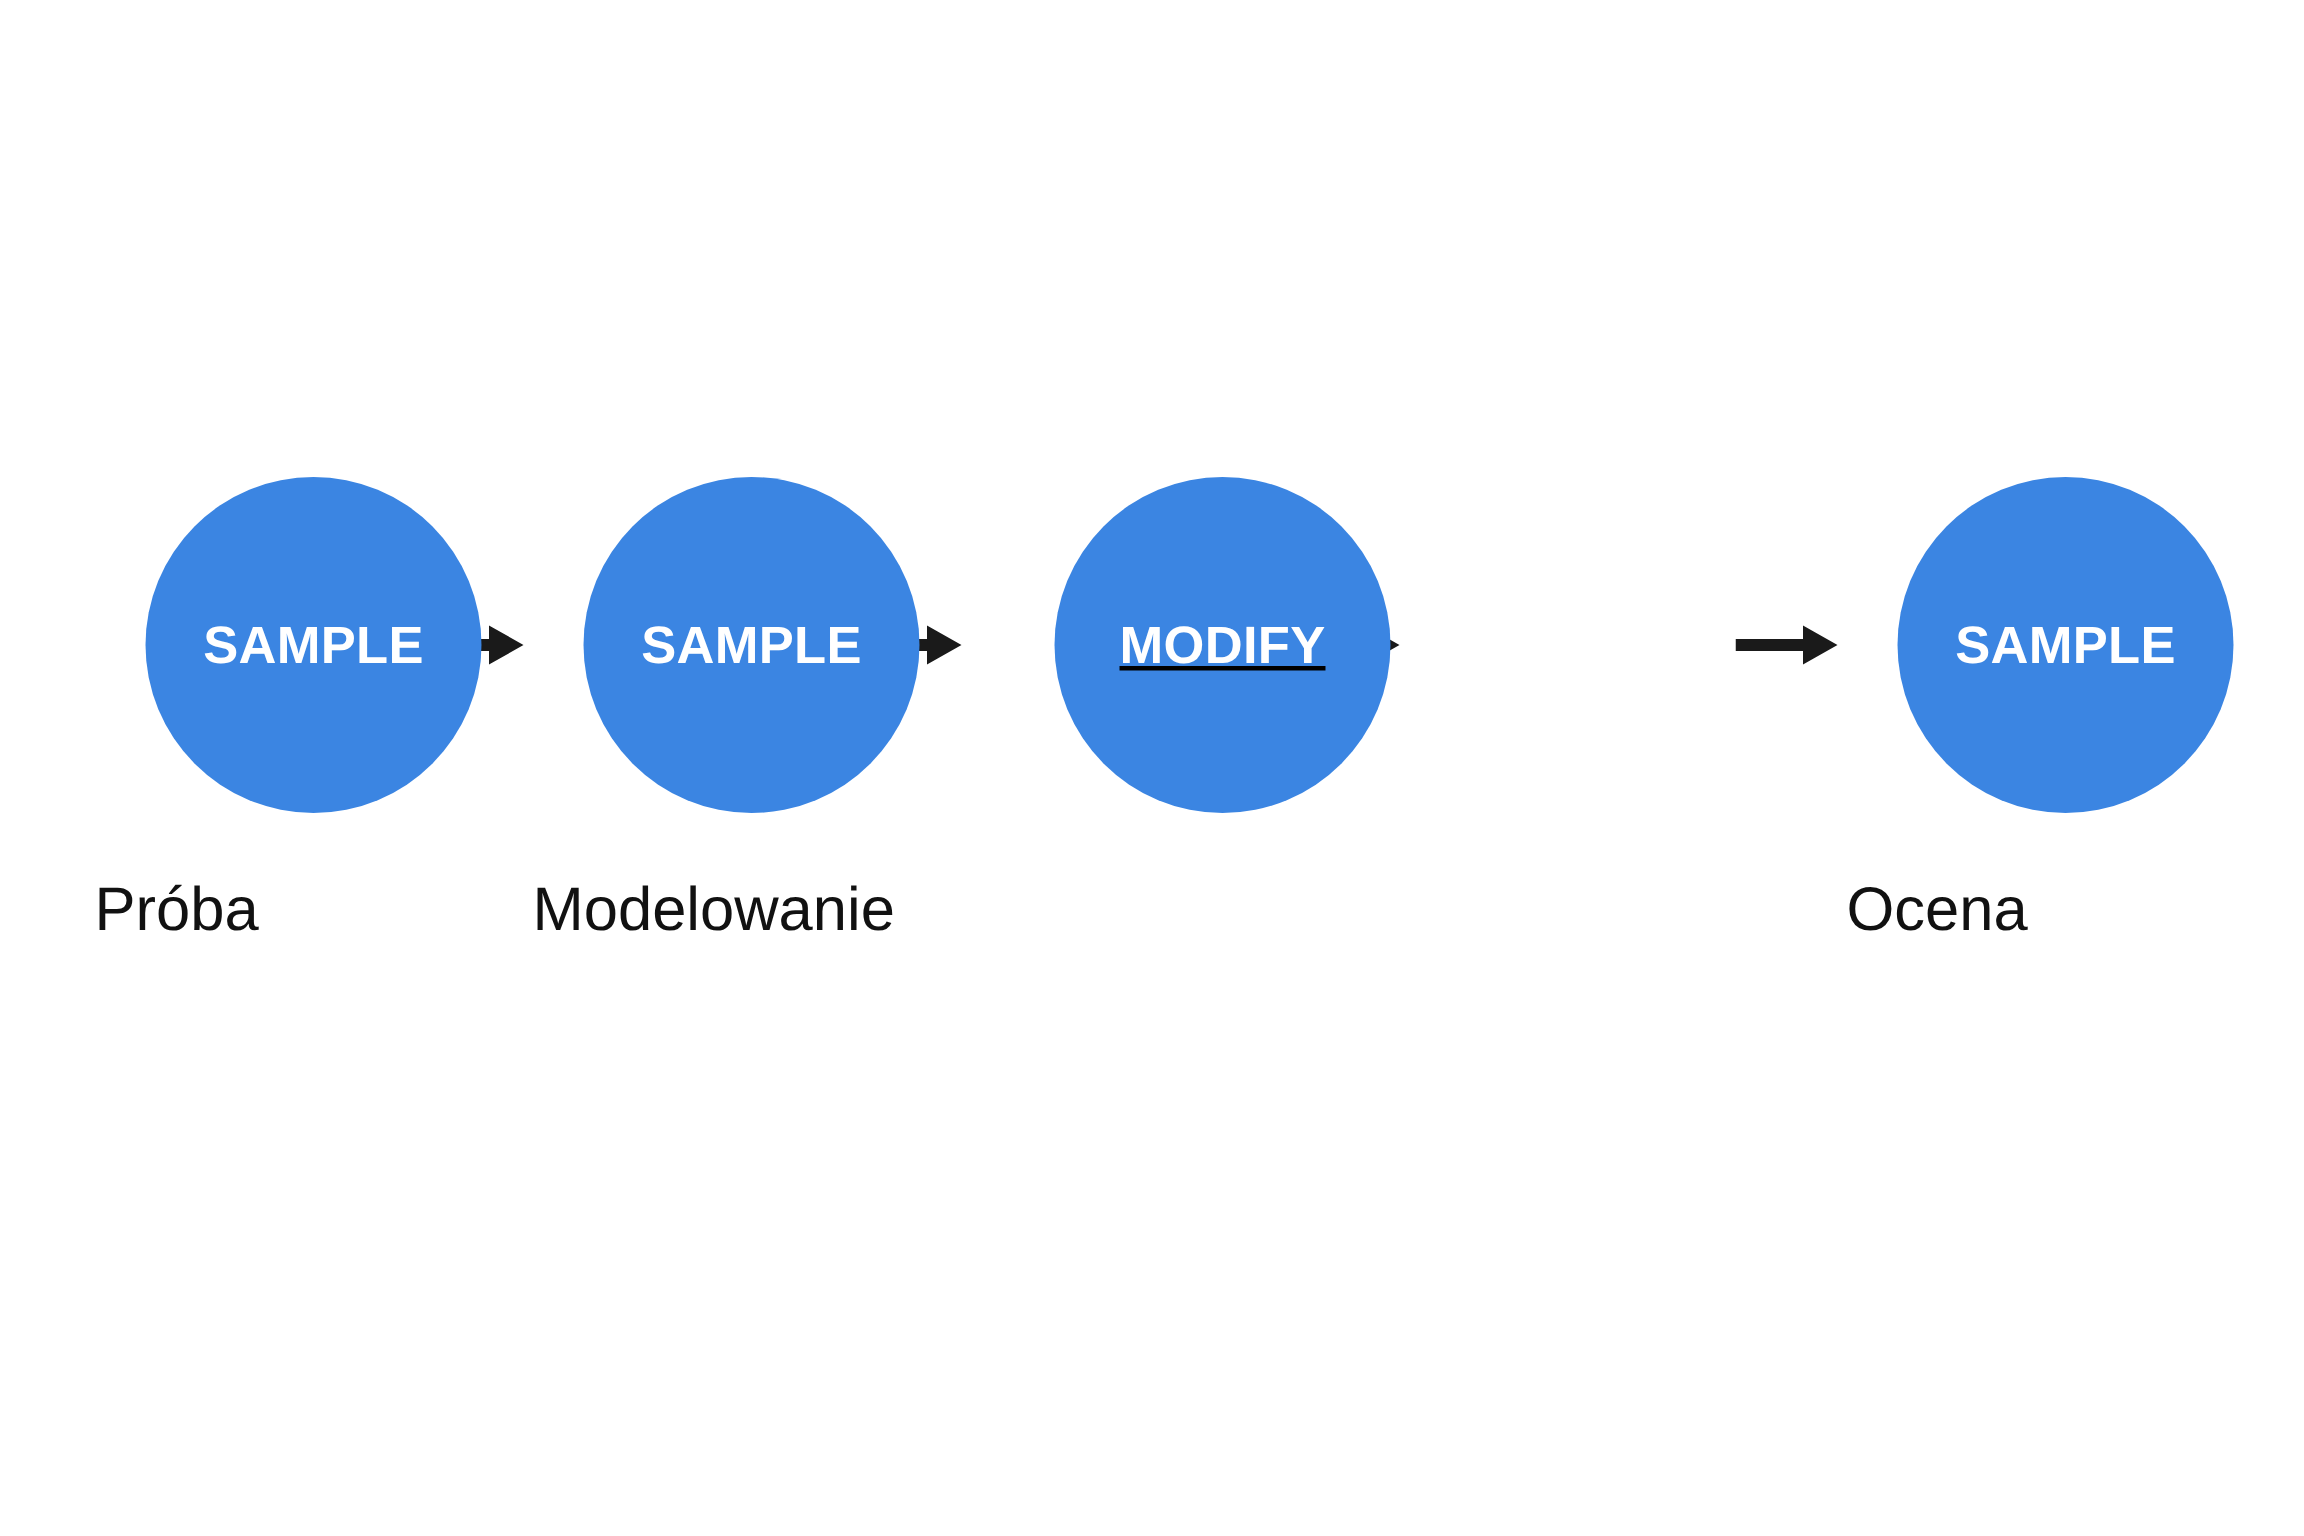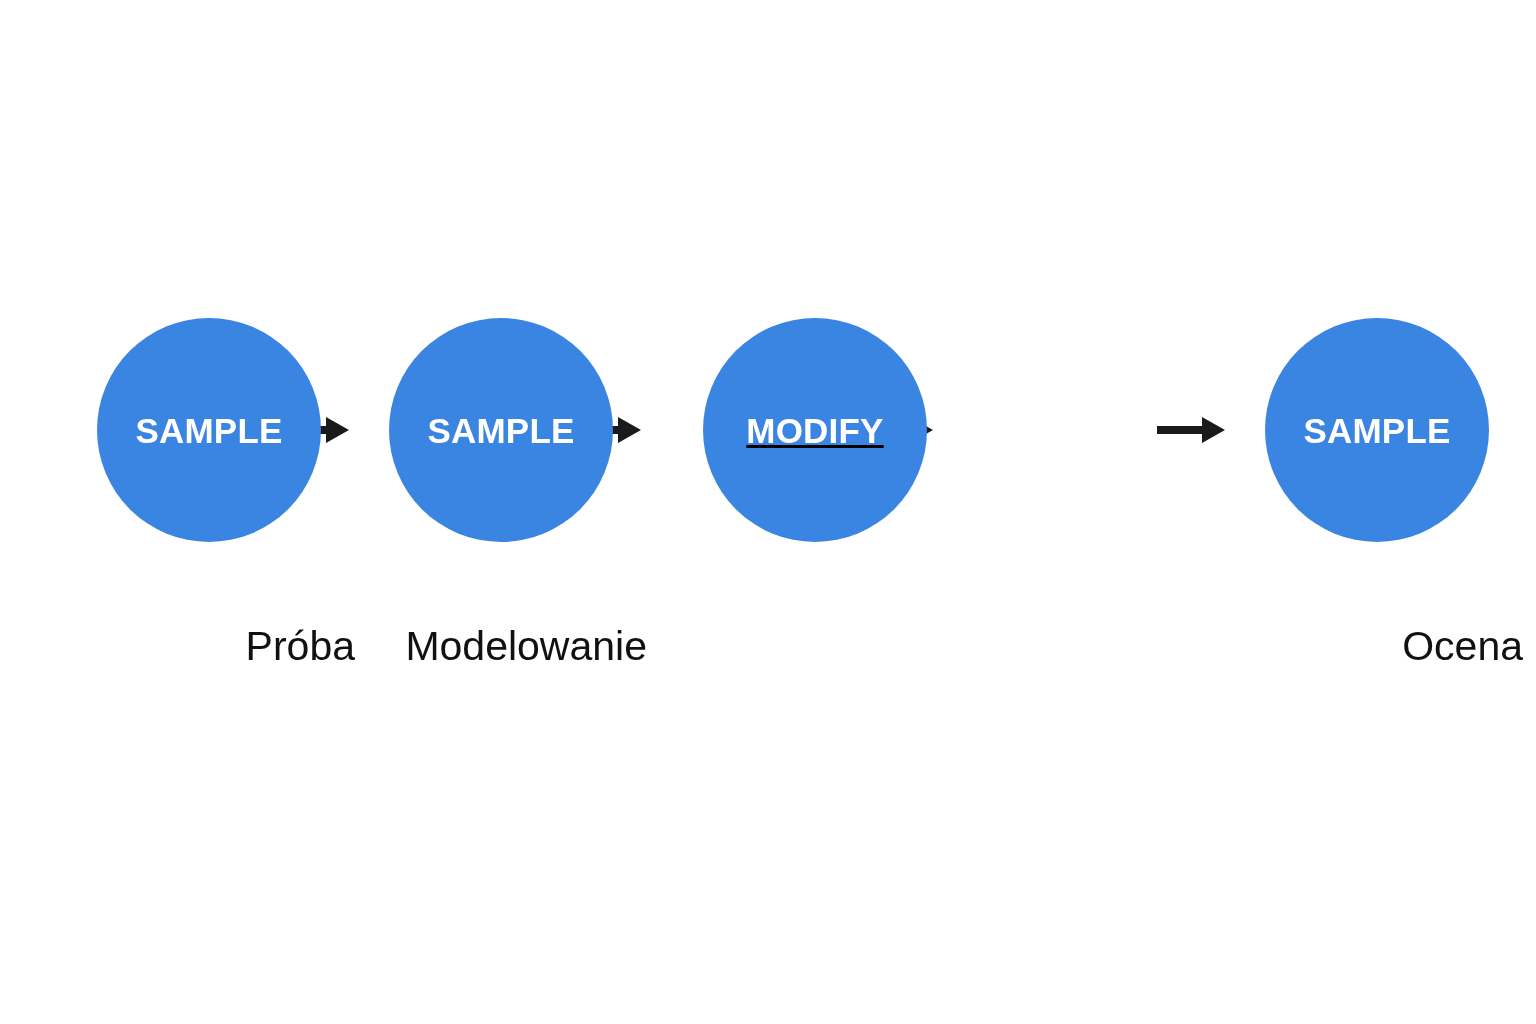--- a/index.html
+++ b/index.html
@@ -52,28 +52,27 @@
     line-height: 1;
     text-align: right;
     white-space: nowrap;
     user-select: none;
   }
   .caption {
     position: absolute;
     top: 268px;
     left: 0;
     width: 292px;
-    text-align: right;
+    text-align: left;
     color: #111111;
     font-family: "Liberation Sans", sans-serif;
     font-weight: normal;
     font-size: 41px;
     line-height: 1;
     white-space: nowrap;
-    margin-top: 40px;
   }
   .arrow {
     position: absolute;
     top: 414px;
     width: 70px;
     height: 32px;
   }
   .arrow svg { display: block; }
 </style>
 </head>

